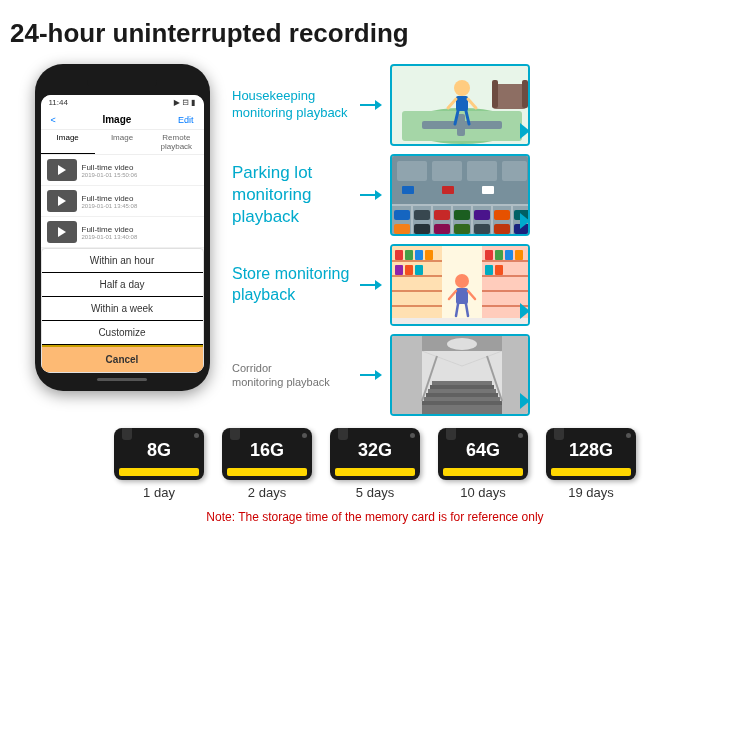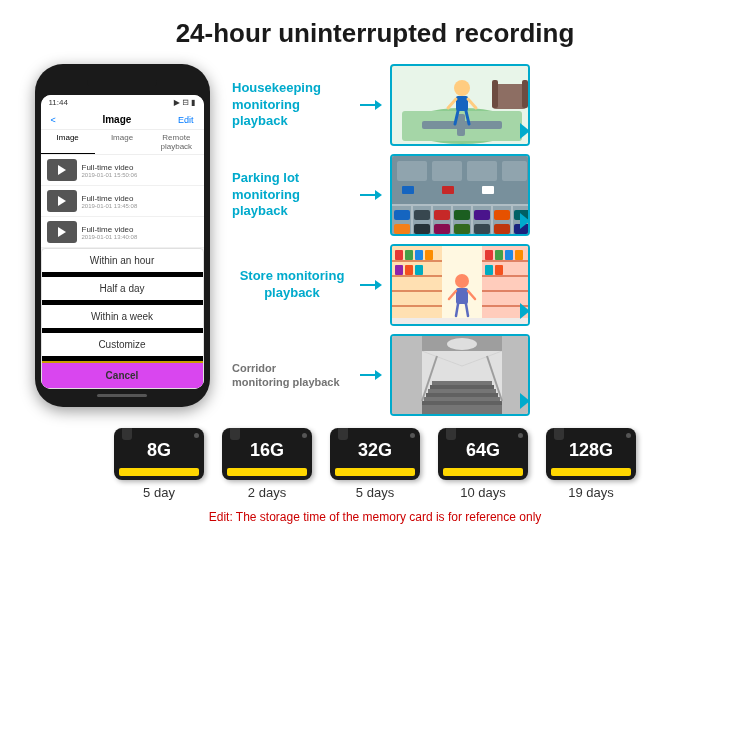--- a/index.html
+++ b/index.html
@@ -7,21 +7,20 @@
       width: 750px;
       height: 750px;
       background: #ffffff;
       font-family: Arial, sans-serif;
       overflow: hidden;
       position: relative;
     }
 
     
     .header {
-      text-align: center;
       padding: 18px 10px 10px;
     }
     .header-title {
       font-size: 26px;
       font-weight: bold;
       color: #1a1a1a;
     }
 
     
     .main-content {
@@ -142,29 +141,29 @@
       background: #fff;
       border-radius: 4px;
       overflow: hidden;
       border: 1px solid #e0e0e0;
     }
     .dropdown-item {
       text-align: center;
       padding: 6px 10px;
       font-size: 10px;
       color: #333;
-      border-bottom: 5px solid #000000;
+      border-bottom: 1px solid #000000;
     }
     .dropdown-cancel {
       text-align: center;
       padding: 7px 10px;
       font-size: 10px;
       font-weight: bold;
       color: #333;
-      background: #d946ef;
+      background: #fdba74;
       border-top: 2px solid #c8a000;
     }
 
     .phone-home-bar {
       width: 50px;
       height: 3px;
       background: #555;
       border-radius: 2px;
       margin: 5px auto 0;
     }
@@ -181,21 +180,20 @@
       display: flex;
       align-items: center;
       gap: 8px;
     }
     .monitoring-label {
       font-size: 13px;
       color: #00aacc;
       width: 120px;
       flex-shrink: 0;
       line-height: 1.3;
-      font-weight: bold;
     }
     .monitoring-connector {
       display: flex;
       align-items: center;
     }
     .connector-line {
       width: 15px;
       height: 2px;
       background: #00aacc;
     }
@@ -418,21 +416,21 @@
 
           <rect x="100" y="18" width="35" height="25" fill="#8d6e63" rx="4"></rect>
           <rect x="100" y="14" width="6" height="28" fill="#6d4c41" rx="2"></rect>
           <rect x="130" y="14" width="6" height="28" fill="#6d4c41" rx="2"></rect>
         </svg>
         <div class="scene-arrow"></div>
       </div>
     </div>
 
     <div class="monitoring-item">
-      <div class="monitoring-label" style="color:#00aacc; font-size:13px; line-height:1.3;">Parking lot<br>monitoring playback</div>
+      <div class="monitoring-label" style="color:#00aacc; font-size:17px; line-height:1.3;">Parking lot<br>monitoring playback</div>
       <div class="monitoring-connector">
         <div class="connector-line"></div>
         <div class="connector-arrow"></div>
       </div>
       <div class="monitoring-image scene-parking">
         <svg width="140" height="82" viewBox="0 0 140 82">
           <rect width="140" height="82" fill="#b0bec5"></rect>
 
           <rect x="0" y="50" width="140" height="32" fill="#90a4ae"></rect>
           <line x1="20" y1="50" x2="20" y2="82" stroke="#fff" stroke-width="1" opacity="0.6"></line>
@@ -466,21 +464,21 @@
 
           <rect x="10" y="30" width="12" height="8" fill="#1565c0" rx="1"></rect>
           <rect x="50" y="30" width="12" height="8" fill="#c62828" rx="1"></rect>
           <rect x="90" y="30" width="12" height="8" fill="#fff" rx="1"></rect>
         </svg>
         <div class="scene-arrow"></div>
       </div>
     </div>
 
     <div class="monitoring-item">
-      <div class="monitoring-label" style="color:#00aacc; font-size:13px; line-height:1.3;text-align:center;">Store monitoring<br>playback</div>
+      <div class="monitoring-label" style="color:#00aacc; font-size:16px; line-height:1.3;">Store monitoring<br>playback</div>
       <div class="monitoring-connector">
         <div class="connector-line"></div>
         <div class="connector-arrow"></div>
       </div>
       <div class="monitoring-image scene-store">
         <svg width="140" height="82" viewBox="0 0 140 82">
           <rect width="140" height="82" fill="#fff8e1"></rect>
 
           <rect x="0" y="0" width="50" height="82" fill="#ffe0b2"></rect>
           <rect x="90" y="0" width="50" height="82" fill="#ffccbc"></rect>
@@ -562,21 +560,21 @@
 </div>
 
 <div class="storage-section">
   <div class="storage-cards-row">
 
     <div class="storage-card">
       <div class="sd-card">
         <div class="sd-dot"></div>
         <span class="sd-label">8G</span>
       </div>
-      <span class="storage-days">5 day</span>
+      <span class="storage-days">1 day</span>
     </div>
 
     <div class="storage-card">
       <div class="sd-card">
         <div class="sd-dot"></div>
         <span class="sd-label">16G</span>
       </div>
       <span class="storage-days">2 days</span>
     </div>
 
@@ -598,14 +596,14 @@
 
     <div class="storage-card">
       <div class="sd-card">
         <div class="sd-dot"></div>
         <span class="sd-label">128G</span>
       </div>
       <span class="storage-days">19 days</span>
     </div>
 
   </div>
-  <div class="storage-note">Edit: The storage time of the memory card is for reference only</div>
+  <div class="storage-note">Note: The storage time of the memory card is for reference only</div>
 </div>
 
 </body></html>

